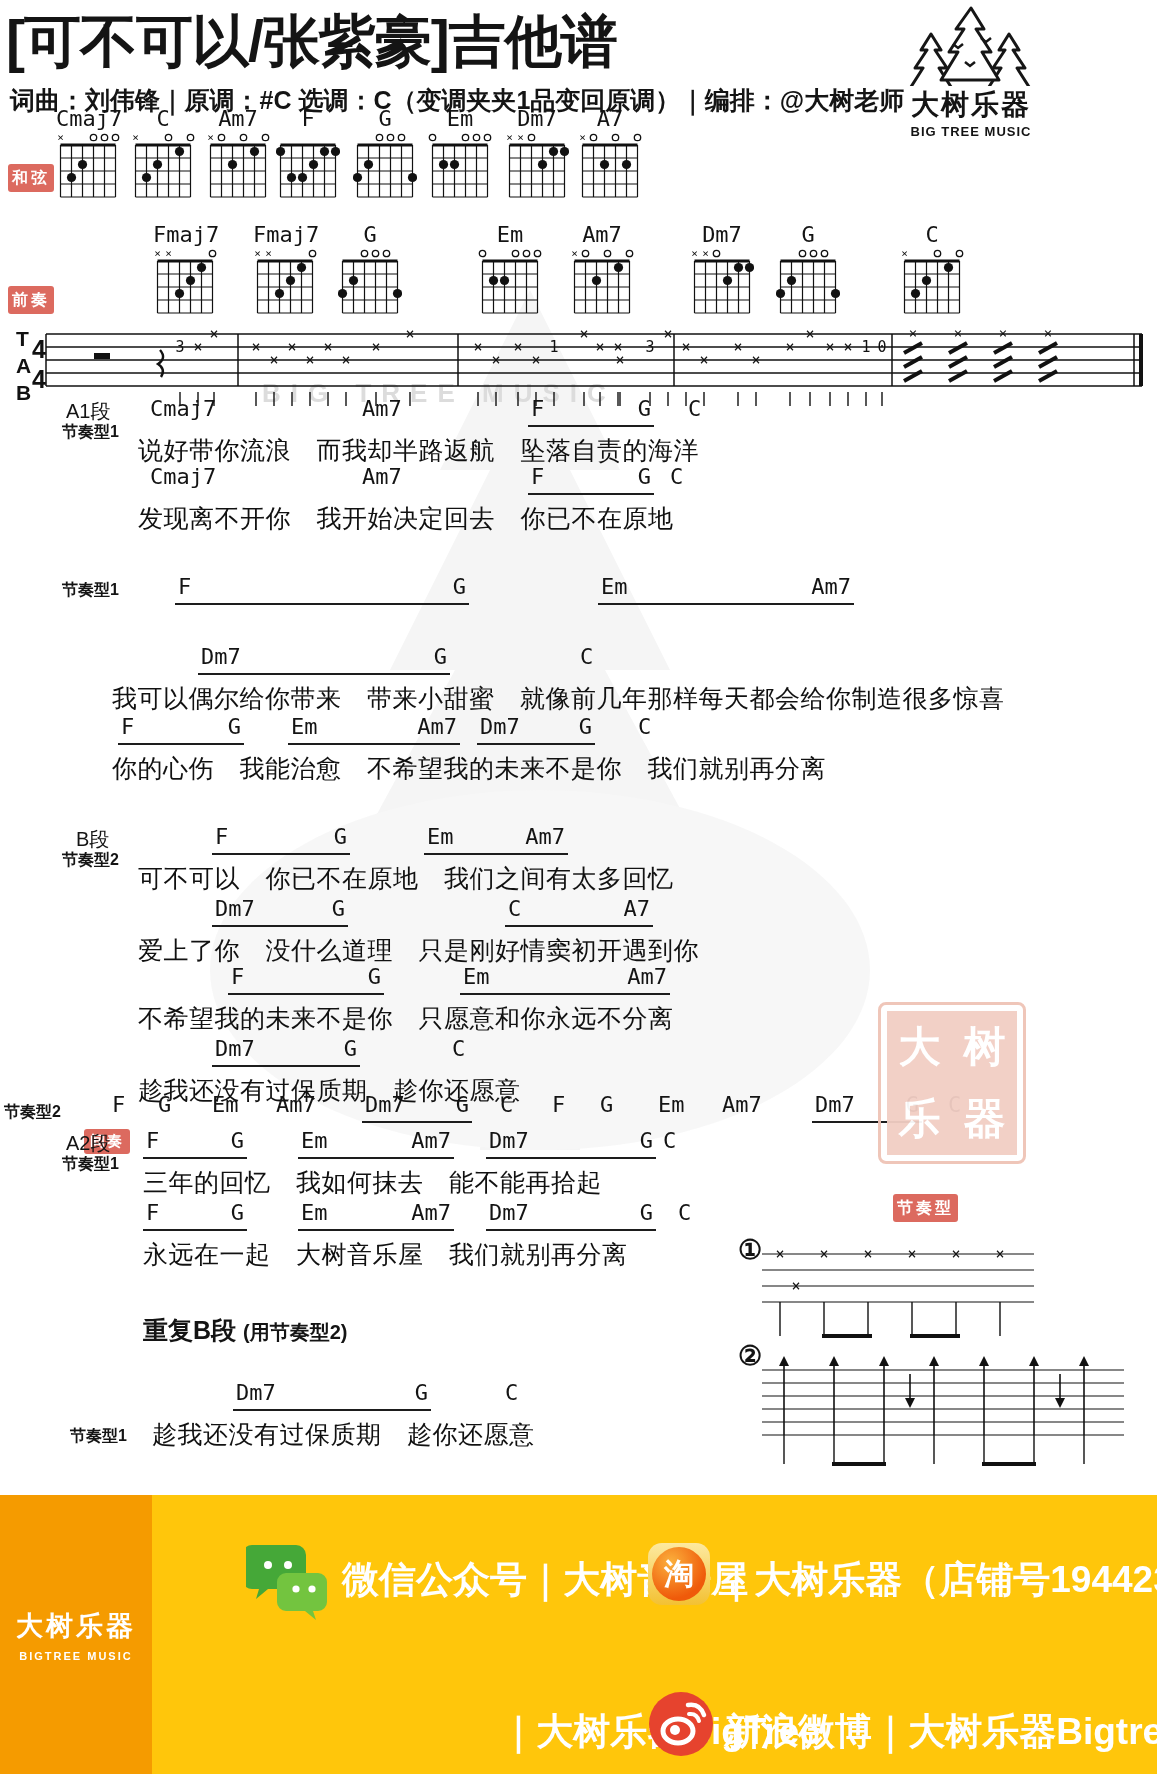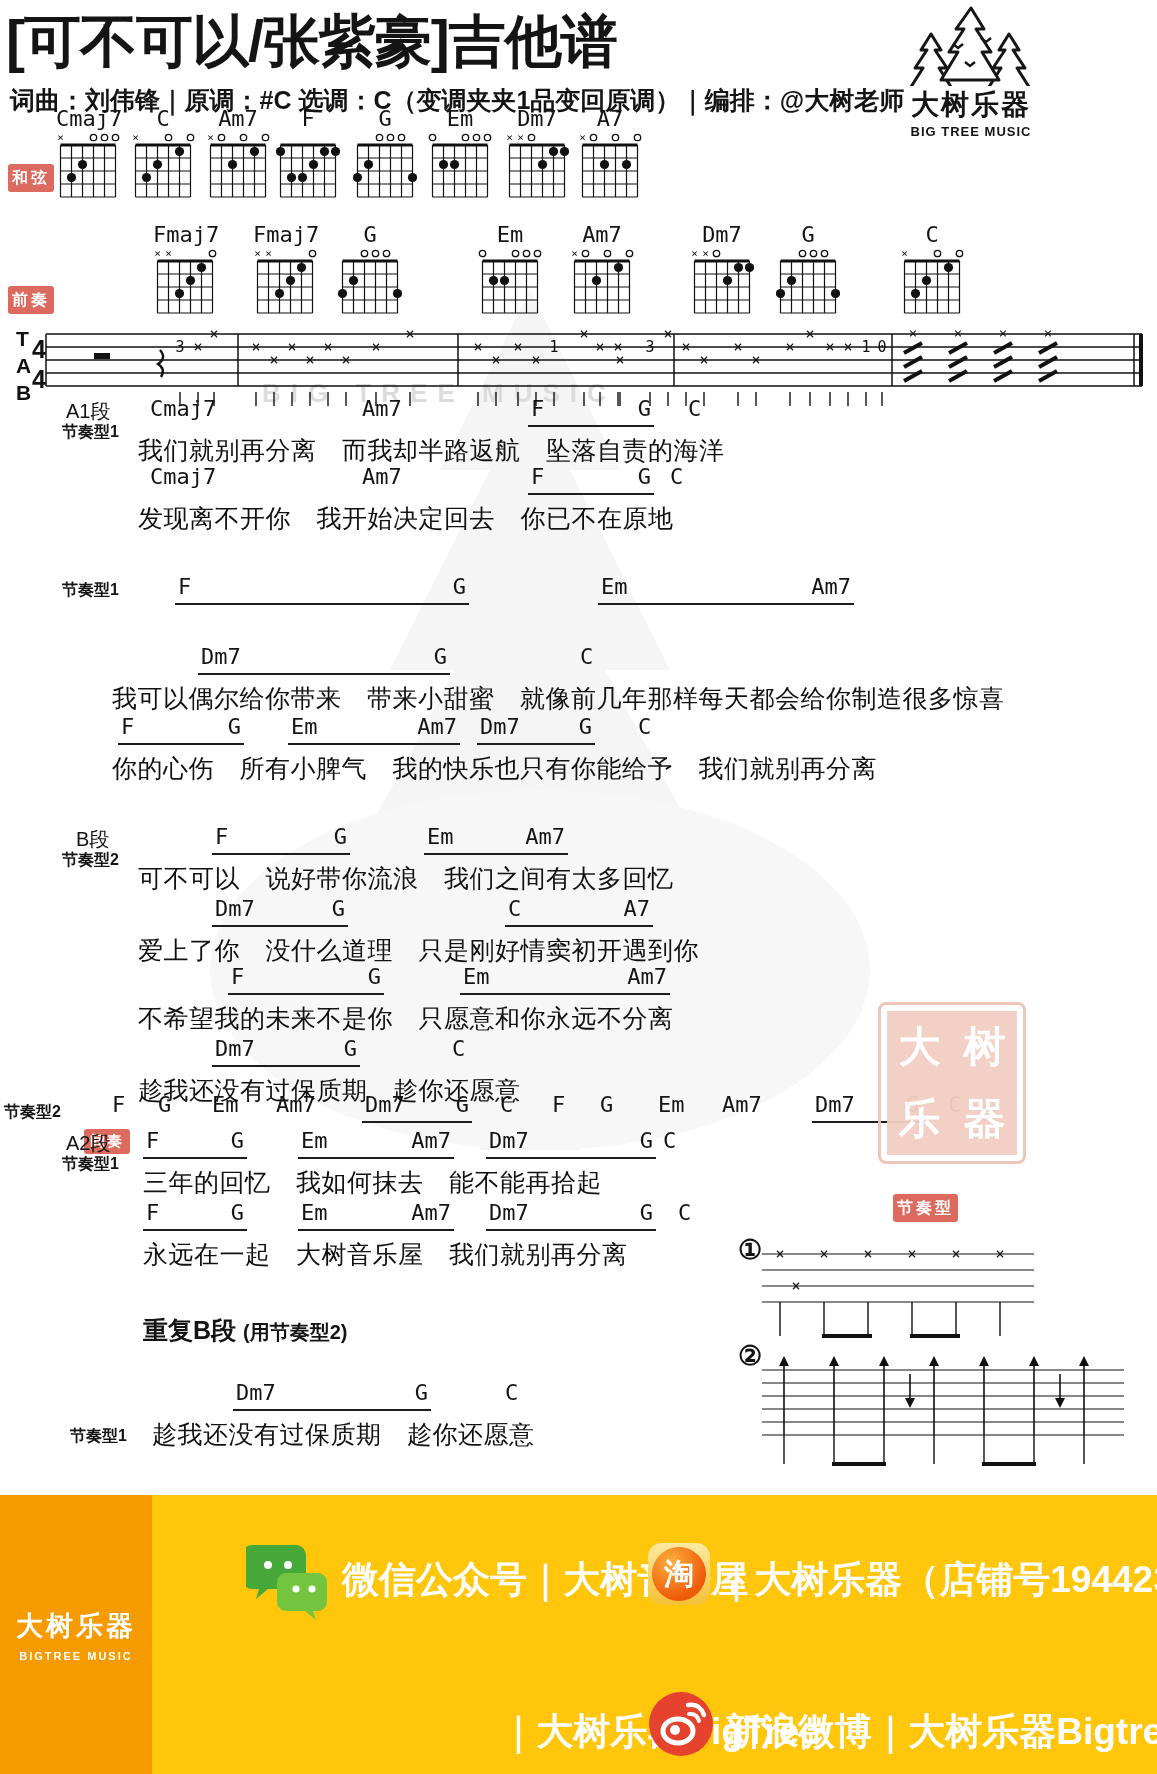--- a/index.html
+++ b/index.html
@@ -517,21 +517,21 @@
         <div class="cgrp" style="left:362px;">
           <span>Am7</span>
         </div>
         <div class="cgrp u" style="left:528px;width:120px;">
           <span>F</span>
           <span>G</span>
         </div>
         <div class="cgrp" style="left:688px;">
           <span>C</span>
         </div>
-        <div class="lyric" style="left:138px;top:38px;">我们就别再分离　而我却半路返航　坠落自责的海洋</div>
+        <div class="lyric" style="left:138px;top:38px;">说好带你流浪　而我却半路返航　坠落自责的海洋</div>
       </div>
       <div class="line" style="top:464px;">
         <div class="cgrp" style="left:150px;">
           <span>Cmaj7</span>
         </div>
         <div class="cgrp" style="left:362px;">
           <span>Am7</span>
         </div>
         <div class="cgrp u" style="left:528px;width:120px;">
           <span>F</span>
@@ -572,34 +572,34 @@
           <span>Em</span>
           <span>Am7</span>
         </div>
         <div class="cgrp u" style="left:477px;width:112px;">
           <span>Dm7</span>
           <span>G</span>
         </div>
         <div class="cgrp" style="left:638px;">
           <span>C</span>
         </div>
-        <div class="lyric" style="left:112px;top:38px;">你的心伤　所有小脾气　我的快乐也只有你能给予　我们就别再分离</div>
+        <div class="lyric" style="left:112px;top:38px;">你的心伤　我能治愈　不希望我的未来不是你　我们就别再分离</div>
       </div>
       <div class="line" style="top:824px;">
         <span class="seclabel" style="left:76px;top:2px;">B段</span>
         <span class="sublabel" style="left:62px;top:26px;">节奏型2</span>
         <div class="cgrp u" style="left:212px;width:132px;">
           <span>F</span>
           <span>G</span>
         </div>
         <div class="cgrp u" style="left:424px;width:138px;">
           <span>Em</span>
           <span>Am7</span>
         </div>
-        <div class="lyric" style="left:138px;top:38px;">可不可以　说好带你流浪　我们之间有太多回忆</div>
+        <div class="lyric" style="left:138px;top:38px;">可不可以　你已不在原地　我们之间有太多回忆</div>
       </div>
       <div class="line" style="top:896px;">
         <div class="cgrp u" style="left:212px;width:130px;">
           <span>Dm7</span>
           <span>G</span>
         </div>
         <div class="cgrp u" style="left:505px;width:142px;">
           <span>C</span>
           <span>A7</span>
         </div>

